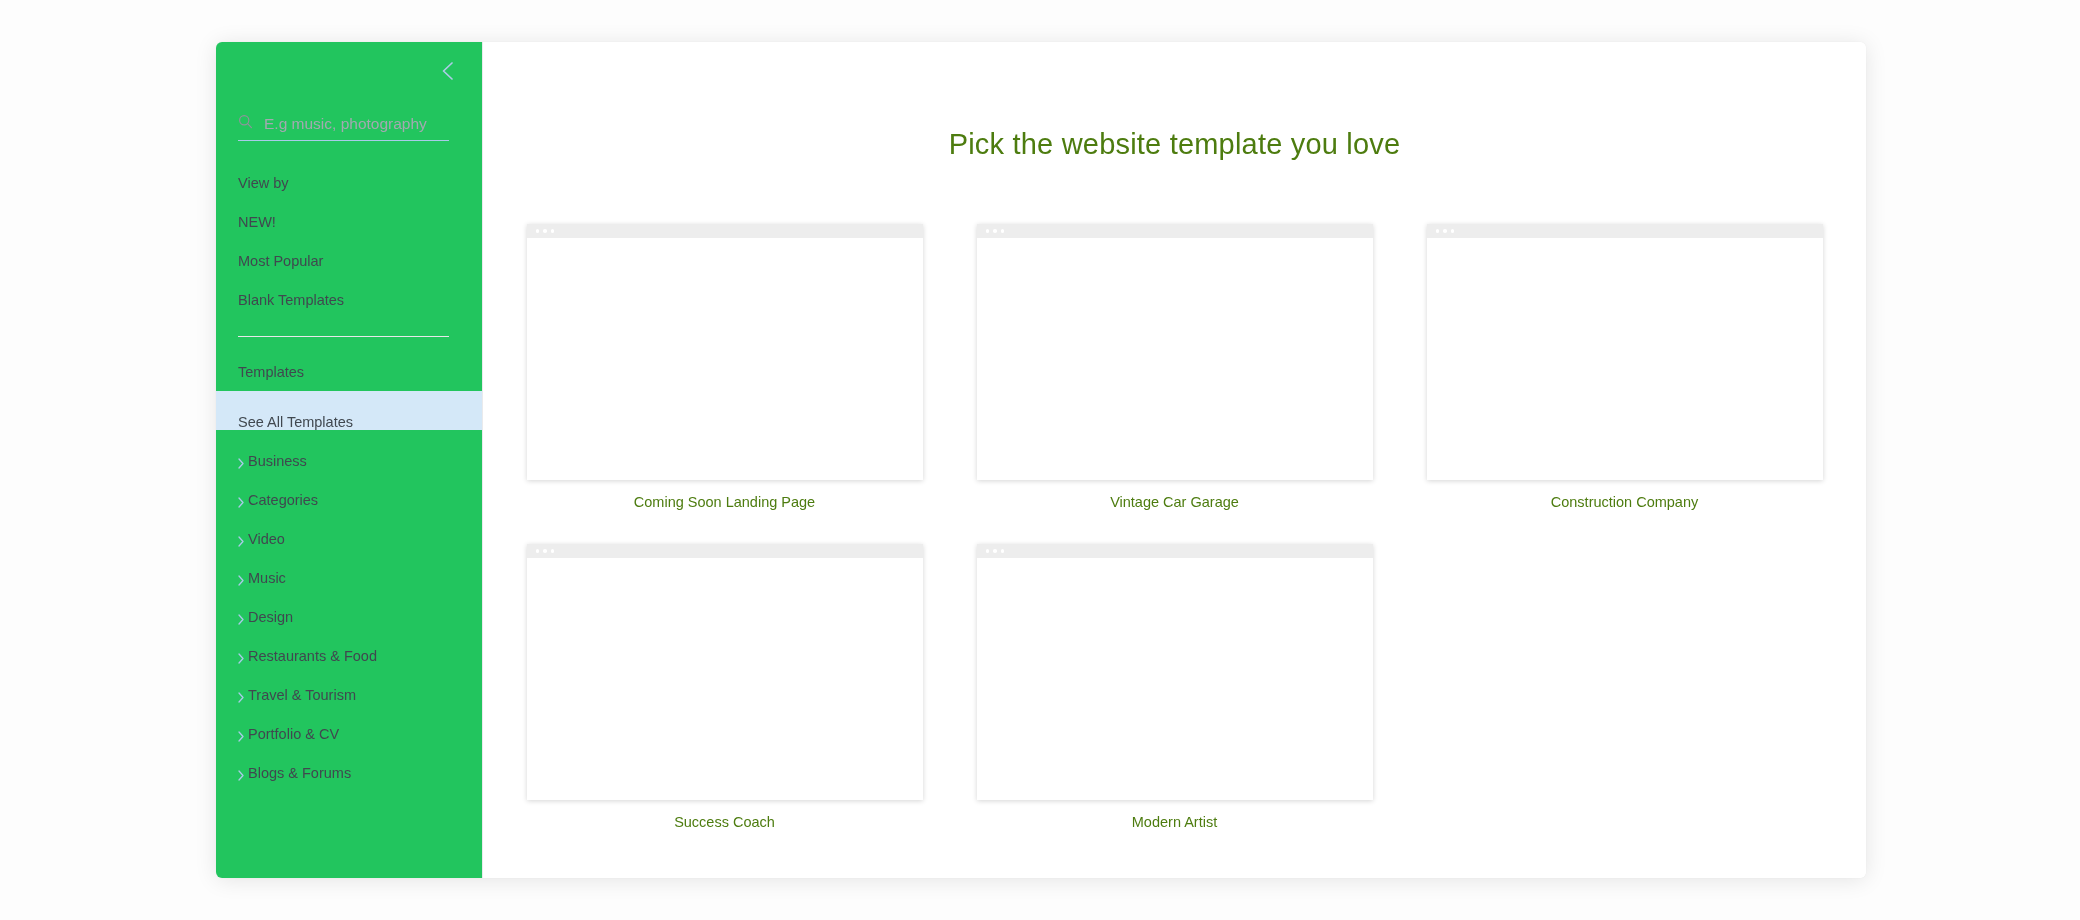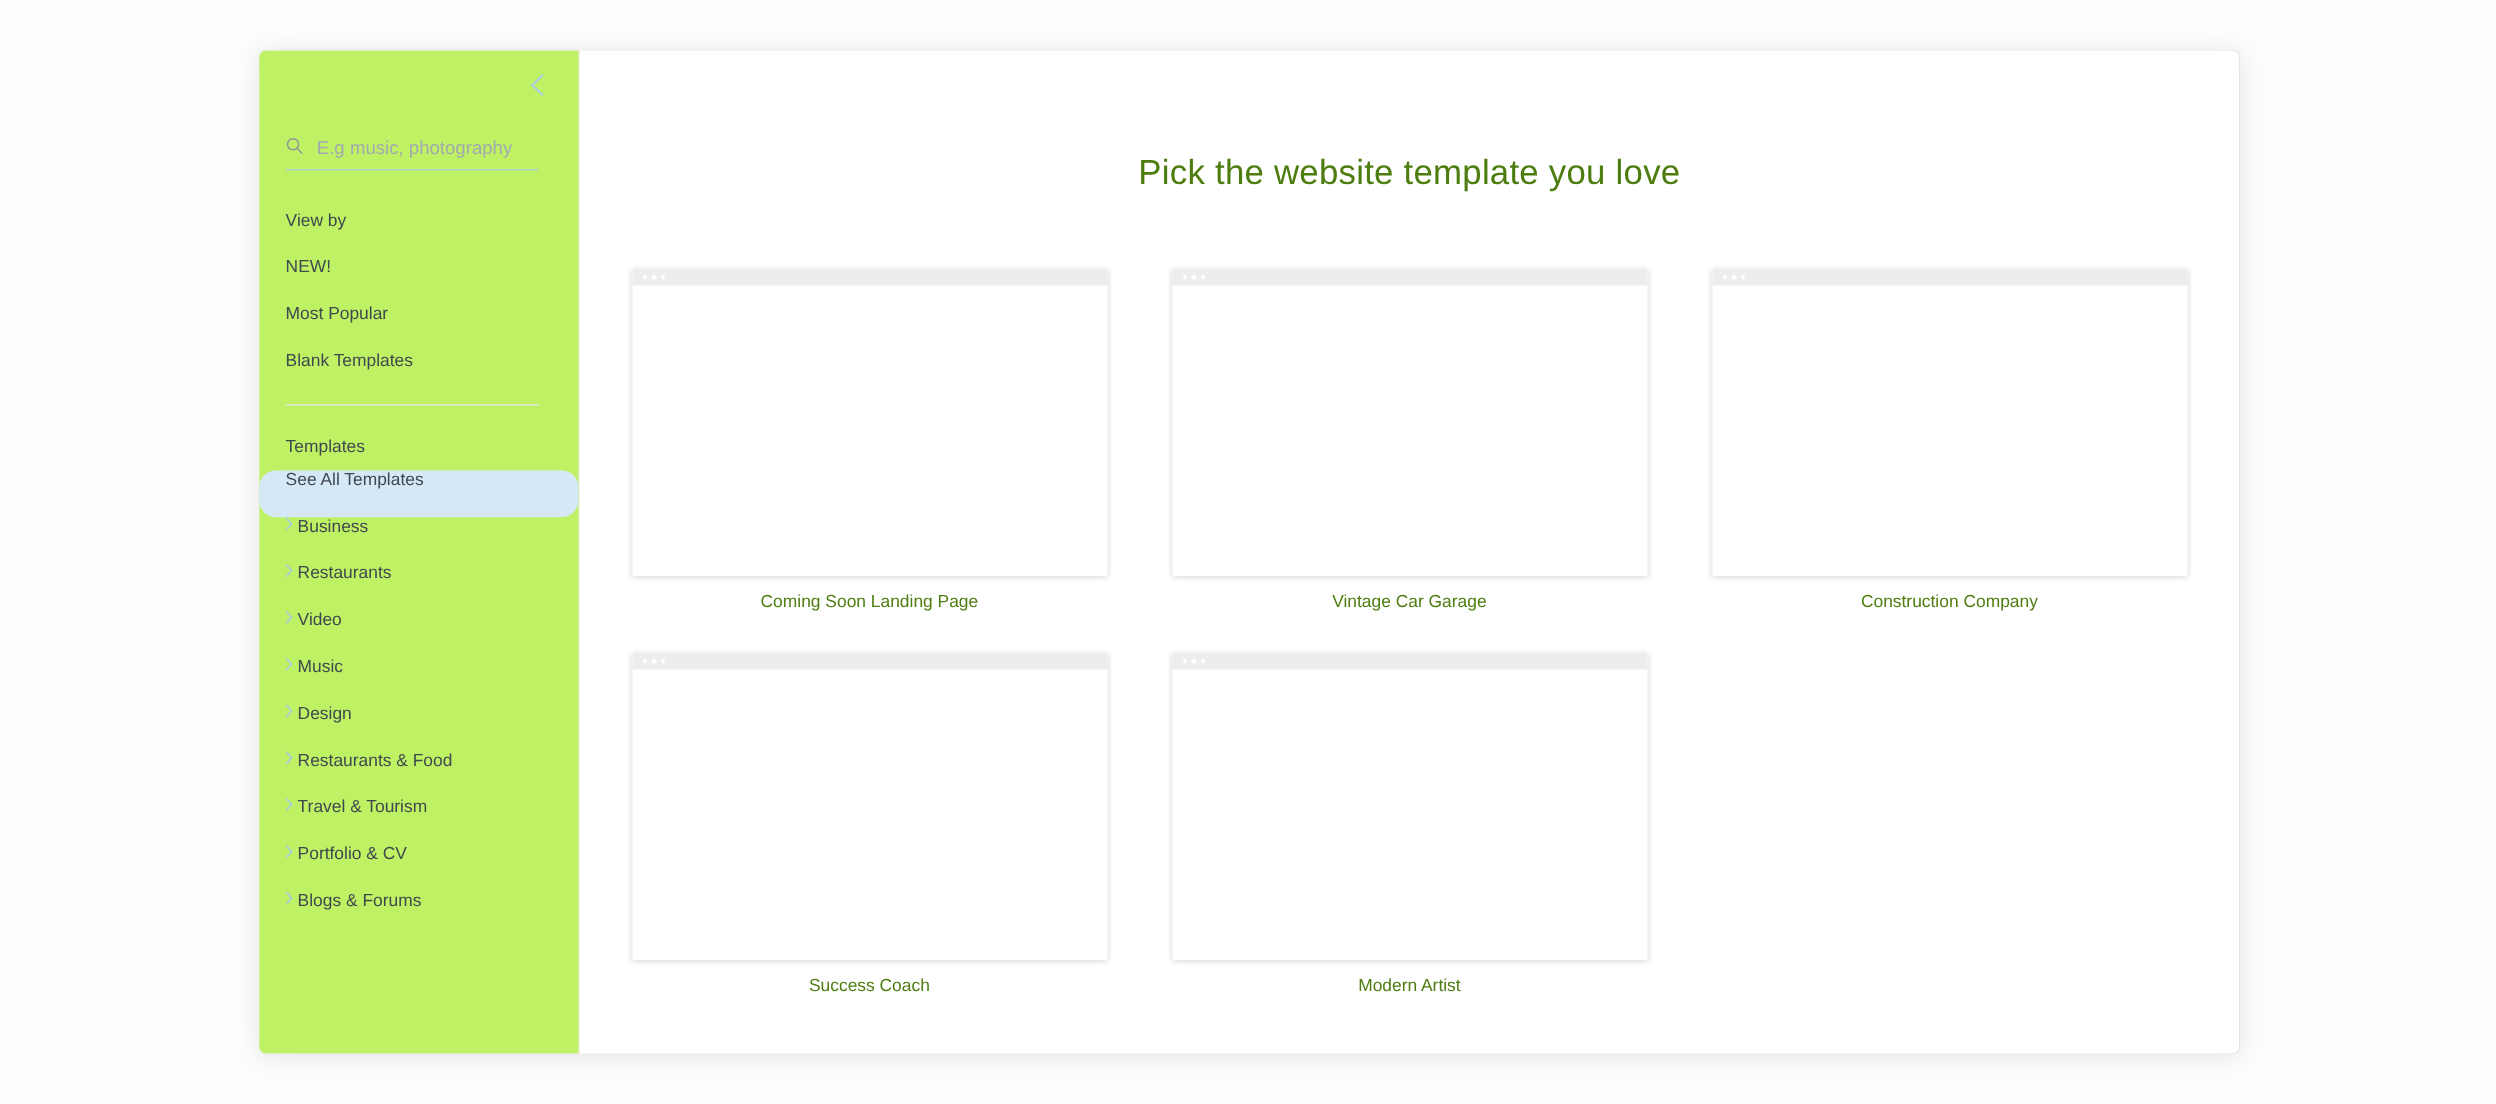--- a/index.html
+++ b/index.html
@@ -24,21 +24,21 @@
     box-shadow: 0 2px 22px rgba(0,0,0,0.10), 0 0 1px rgba(0,0,0,0.10);
     display: flex;
     overflow: hidden;
   }
 
   
   #sidebar {
     width: 267px;
     flex: 0 0 267px;
     border-right: 1px solid #e9eaec;
-    background: #bef264;
+    background: #22c55e;
     position: relative;
     padding-top: 0;
   }
 
   .collapse-row {
     height: 58px;
     display: flex;
     align-items: center;
     justify-content: flex-end;
     padding-right: 24px;
@@ -96,27 +96,26 @@
     color: #40484f;
     height: 38px;
     display: flex;
     align-items: center;
     margin-top: 16px;
   }
 
   .cat-item {
     height: 39px;
     display: flex;
-    align-items: flex-start;
+    align-items: flex-end;
     padding-left: 22px;
     font-size: 14.5px;
     color: #40484f;
     cursor: pointer;
     white-space: nowrap;
-    border-radius: 14px;
   }
   .cat-item.active {
     background: #d4e8f8;
   }
   .cat-item.sub { padding-left: 22px; gap: 2px; }
   .cat-chevron { display: flex; align-items: center; width: 8px; }
 
   
   #content {
     flex: 1;
@@ -361,21 +360,21 @@
           </svg>
         </span>
       <span>Business</span>
     </div>
     <div class="cat-item sub">
       <span class="cat-chevron">
           <svg width="6" height="11" viewBox="0 0 6 11">
             <polyline points="1,1 5,5.5 1,10" fill="none" stroke="#a9cbe8" stroke-width="1.3" stroke-linecap="round" stroke-linejoin="round"></polyline>
           </svg>
         </span>
-      <span>Restaurants</span>
+      <span>Categories</span>
     </div>
     <div class="cat-item sub">
       <span class="cat-chevron">
           <svg width="6" height="11" viewBox="0 0 6 11">
             <polyline points="1,1 5,5.5 1,10" fill="none" stroke="#a9cbe8" stroke-width="1.3" stroke-linecap="round" stroke-linejoin="round"></polyline>
           </svg>
         </span>
       <span>Video</span>
     </div>
     <div class="cat-item sub">

